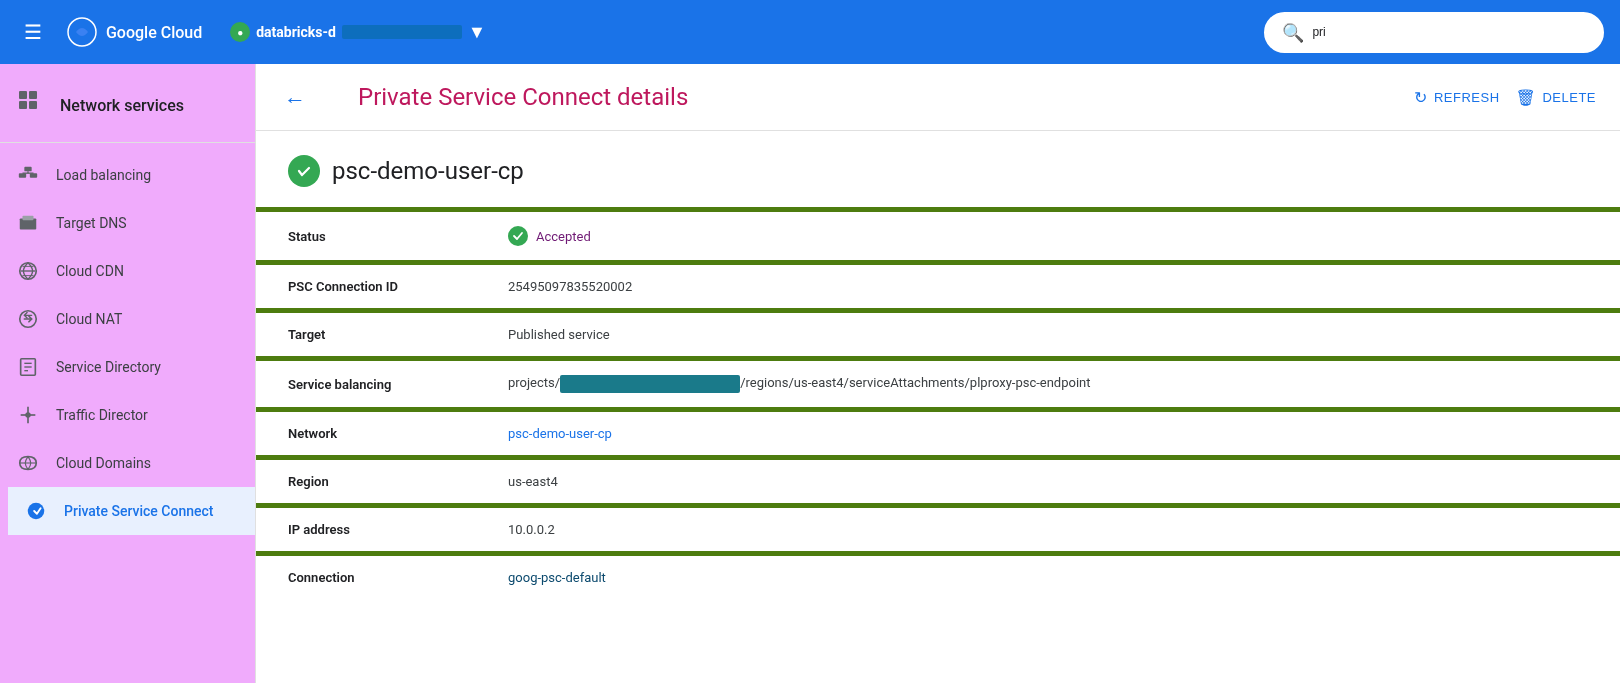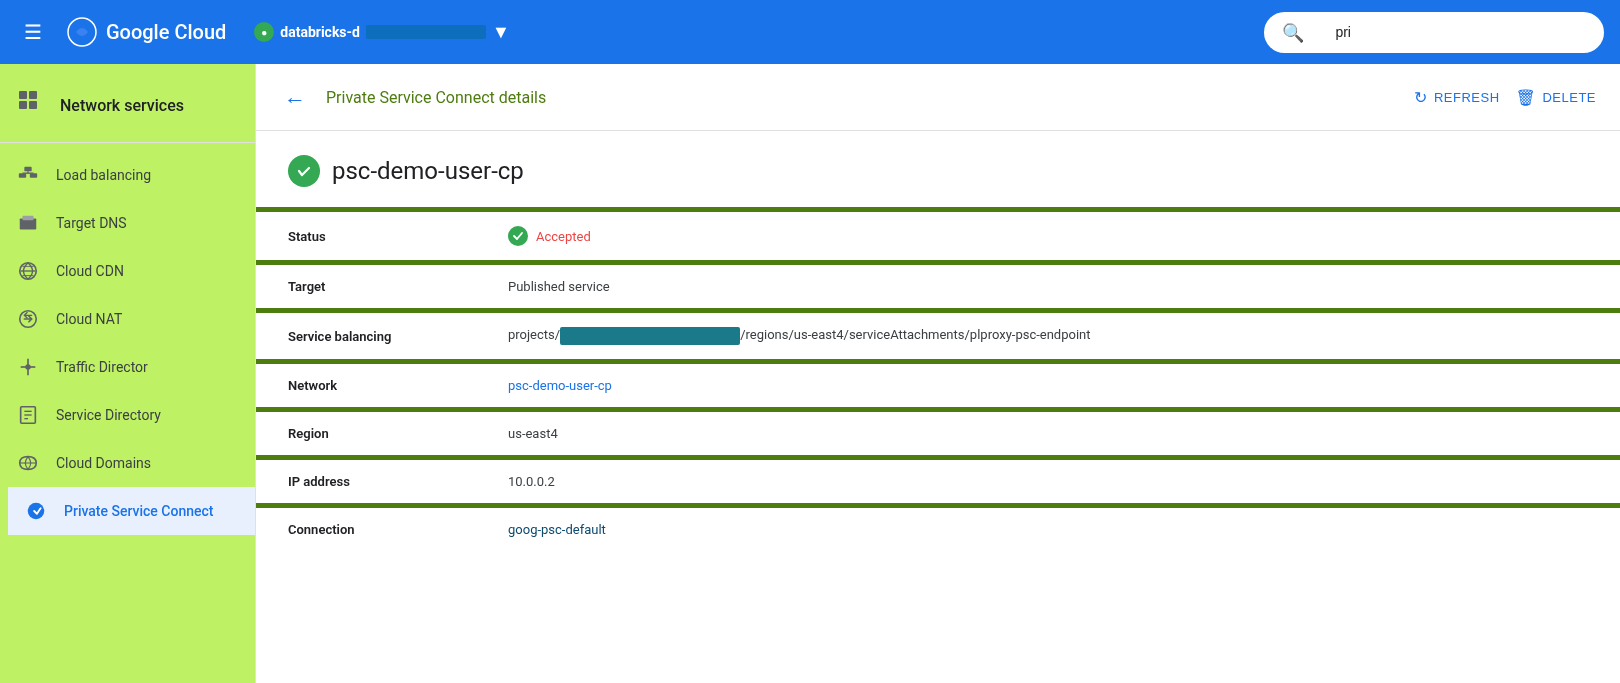--- a/index.html
+++ b/index.html
@@ -8,49 +8,49 @@
     
     .topbar {
       display: flex;
       align-items: center;
       background: #1a73e8;
       height: 64px;
       padding: 0 16px;
       gap: 16px;
     }
     .topbar-menu-icon { color: #fff; font-size: 20px; cursor: pointer; padding: 8px; }
-    .topbar-logo { display: flex; align-items: center; gap: 8px; color: #fff; font-size: 20px; font-weight: 500; text-decoration: none; }
+    .topbar-logo { display: flex; align-items: center; gap: 8px; color: #fff; font-size: 16px; font-weight: 500; text-decoration: none; }
     .topbar-project { display: flex; align-items: center; gap: 6px; color: #fff; margin-left: 12px; cursor: pointer; }
     .topbar-project-dot { width: 20px; height: 20px; background: #34a853; border-radius: 50%; display: inline-flex; align-items: center; justify-content: center; font-size: 10px; color: #fff; }
     .topbar-project-name { font-size: 14px; color: #fff; font-weight: bold; }
     .topbar-project-redacted { display: inline-block; background: #0d6ebd; width: 120px; height: 14px; border-radius: 2px; }
     .topbar-chevron { color: #fff; font-size: 18px; }
     .topbar-spacer { flex: 1; }
     .search-bar {
       display: flex;
       align-items: center;
       background: #fff;
       border-radius: 24px;
       padding: 8px 16px;
       gap: 8px;
       min-width: 340px;
       border: 2px solid #fff;
     }
     .search-icon { color: #5f6368; font-size: 18px; }
-    .search-input { border: none; outline: none; font-size: 14px; color: #202124; background: transparent; width: 200px; margin-left: 23px; }
+    .search-input { border: none; outline: none; font-size: 12px; color: #202124; background: transparent; width: 200px; }
 
     
     .layout { display: flex; height: calc(100vh - 64px); }
 
     
     .sidebar {
       width: 256px;
       min-width: 256px;
       border-right: 1px solid #e0e0e0;
-      background: #bef264;
+      background: #f0abfc;
       overflow-y: auto;
       padding-top: 8px;
     }
     .sidebar-header {
       display: flex;
       align-items: center;
       gap: 16px;
       padding: 16px 16px 20px 16px;
       border-bottom: 1px solid #e0e0e0;
       margin-bottom: 8px;
@@ -92,21 +92,21 @@
     .back-btn {
       color: #1a73e8;
       font-size: 22px;
       cursor: pointer;
       background: none;
       border: none;
       padding: 4px;
       display: flex;
       align-items: center;
     }
-    .main-title { font-size: 16px; color: #4d7c0f; font-weight: 400; flex: 1; }
+    .main-title { font-size: 24px; color: #be185d; font-weight: 400; flex: 1; margin-left: 32px; }
     .btn-refresh {
       display: flex;
       align-items: center;
       gap: 6px;
       color: #1a73e8;
       font-size: 13px;
       font-weight: 500;
       background: none;
       border: none;
       cursor: pointer;
@@ -165,21 +165,21 @@
       font-size: 13px;
     }
     .details-table td:last-child {
       color: #3c4043;
       font-size: 13px;
     }
     .status-cell {
       display: flex;
       align-items: center;
       gap: 8px;
-      color: #ef4444;
+      color: #701a75;
     }
     .status-check-sm {
       width: 20px;
       height: 20px;
       background: #34a853;
       border-radius: 50%;
       display: flex;
       align-items: center;
       justify-content: center;
       color: #fff;
@@ -283,38 +283,38 @@
           <path d="M8 12 L16 12 M13 9 L16 12 L13 15" stroke="#5f6368" stroke-width="1.8" fill="none" stroke-linecap="round"></path>
           <path d="M16 8 L8 8 M11 5 L8 8 L11 11" stroke="#5f6368" stroke-width="1.5" fill="none" stroke-linecap="round"></path>
         </svg>
       </span>
       <span>Cloud NAT</span>
     </div>
 
     <div class="sidebar-item">
       <span class="sidebar-item-icon">
         <svg width="22" height="22" viewBox="0 0 24 24" fill="none">
-          <line x1="12" y1="3" x2="12" y2="21" stroke="#5f6368" stroke-width="1.8"></line>
-          <line x1="4" y1="12" x2="20" y2="12" stroke="#5f6368" stroke-width="1.8"></line>
-          <circle cx="12" cy="12" r="3" fill="#5f6368"></circle>
-        </svg>
-      </span>
-      <span>Traffic Director</span>
-    </div>
-
-    <div class="sidebar-item">
-      <span class="sidebar-item-icon">
-        <svg width="22" height="22" viewBox="0 0 24 24" fill="none">
           <rect x="4" y="3" width="16" height="18" rx="1" stroke="#5f6368" stroke-width="1.8" fill="none"></rect>
           <line x1="8" y1="8" x2="16" y2="8" stroke="#5f6368" stroke-width="1.5"></line>
           <line x1="8" y1="12" x2="16" y2="12" stroke="#5f6368" stroke-width="1.5"></line>
           <line x1="8" y1="16" x2="12" y2="16" stroke="#5f6368" stroke-width="1.5"></line>
         </svg>
       </span>
       <span>Service Directory</span>
+    </div>
+
+    <div class="sidebar-item">
+      <span class="sidebar-item-icon">
+        <svg width="22" height="22" viewBox="0 0 24 24" fill="none">
+          <line x1="12" y1="3" x2="12" y2="21" stroke="#5f6368" stroke-width="1.8"></line>
+          <line x1="4" y1="12" x2="20" y2="12" stroke="#5f6368" stroke-width="1.8"></line>
+          <circle cx="12" cy="12" r="3" fill="#5f6368"></circle>
+        </svg>
+      </span>
+      <span>Traffic Director</span>
     </div>
 
     <div class="sidebar-item">
       <span class="sidebar-item-icon">
         <svg width="22" height="22" viewBox="0 0 24 24" fill="none">
           <path d="M3 12 Q3 5 12 5 Q21 5 21 12 Q21 19 12 19 Q3 19 3 12Z" stroke="#5f6368" stroke-width="1.8" fill="none"></path>
           <line x1="3" y1="12" x2="21" y2="12" stroke="#5f6368" stroke-width="1.2"></line>
           <path d="M12 5 Q9 9 9 12 Q9 15 12 19" stroke="#5f6368" stroke-width="1.2" fill="none"></path>
           <path d="M12 5 Q15 9 15 12 Q15 15 12 19" stroke="#5f6368" stroke-width="1.2" fill="none"></path>
         </svg>
@@ -367,20 +367,24 @@
               <div class="status-check-sm">
                 <svg width="12" height="12" viewBox="0 0 12 12">
                     <path d="M2 6 L5 9 L10 3" stroke="#fff" stroke-width="1.8" stroke-linecap="round" stroke-linejoin="round" fill="none"></path>
                   </svg>
               </div>
               <span>Accepted</span>
             </div>
           </td>
         </tr>
         <tr>
+          <td>PSC Connection ID</td>
+          <td>25495097835520002</td>
+        </tr>
+        <tr>
           <td>Target</td>
           <td>Published service</td>
         </tr>
         <tr>
           <td>Service balancing</td>
           <td>
             <span>projects/</span><span class="redacted-bar"></span><span>/regions/us-east4/serviceAttachments/plproxy-psc-endpoint</span>
           </td>
         </tr>
         <tr>

